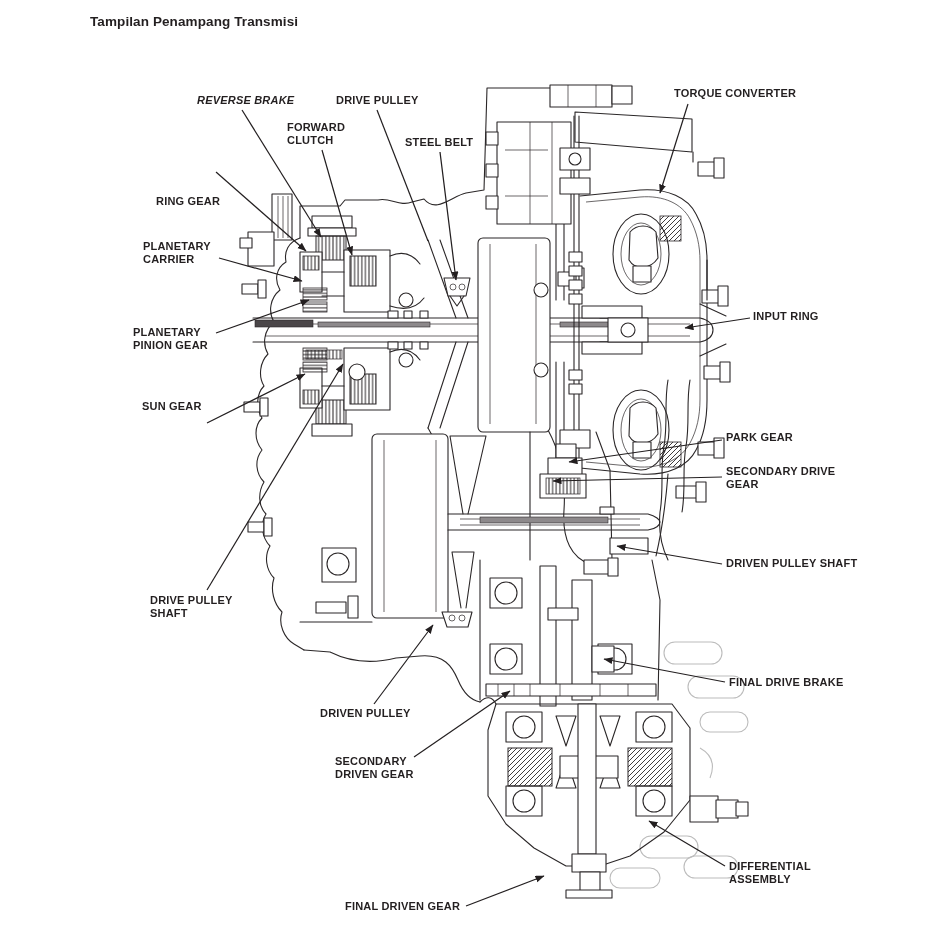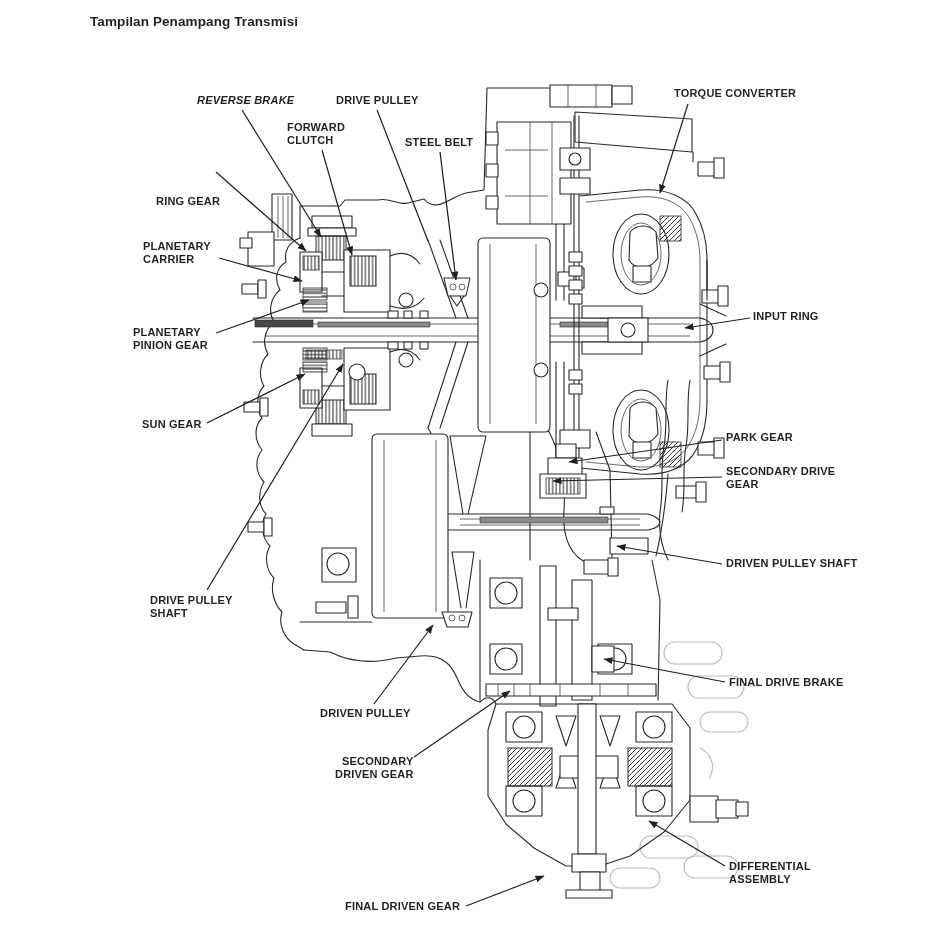--- a/index.html
+++ b/index.html
@@ -320,21 +320,21 @@
         <div>RING GEAR</div>
       </div>
       <div class="label" style="left: 143px; top: 240px;">
         <div>PLANETARY</div>
         <div>CARRIER</div>
       </div>
       <div class="label" style="left: 133px; top: 326px;">
         <div>PLANETARY</div>
         <div>PINION GEAR</div>
       </div>
-      <div class="label" style="left: 142px; top: 418px;">
+      <div class="label" style="left: 142px; top: 400px;">
         <div>SUN GEAR</div>
       </div>
       <div class="label" style="left: 753px; top: 310px;">
         <div>INPUT RING</div>
       </div>
       <div class="label" style="left: 726px; top: 431px;">
         <div>PARK GEAR</div>
       </div>
       <div class="label" style="left: 726px; top: 465px;">
         <div>SECONDARY DRIVE</div>
@@ -346,21 +346,21 @@
       <div class="label" style="left: 729px; top: 676px;">
         <div>FINAL DRIVE BRAKE</div>
       </div>
       <div class="label" style="left: 729px; top: 860px;">
         <div>DIFFERENTIAL</div>
         <div>ASSEMBLY</div>
       </div>
       <div class="label" style="left: 345px; top: 900px;">
         <div>FINAL DRIVEN GEAR</div>
       </div>
-      <div class="label" style="left: 335px; top: 755px; text-align: right;">
+      <div class="label" style="left: 335px; top: 755px;">
         <div>SECONDARY</div>
         <div>DRIVEN GEAR</div>
       </div>
       <div class="label" style="left: 320px; top: 707px;">
         <div>DRIVEN PULLEY</div>
       </div>
       <div class="label" style="left: 150px; top: 594px;">
         <div>DRIVE PULLEY</div>
         <div>SHAFT</div>
       </div>

